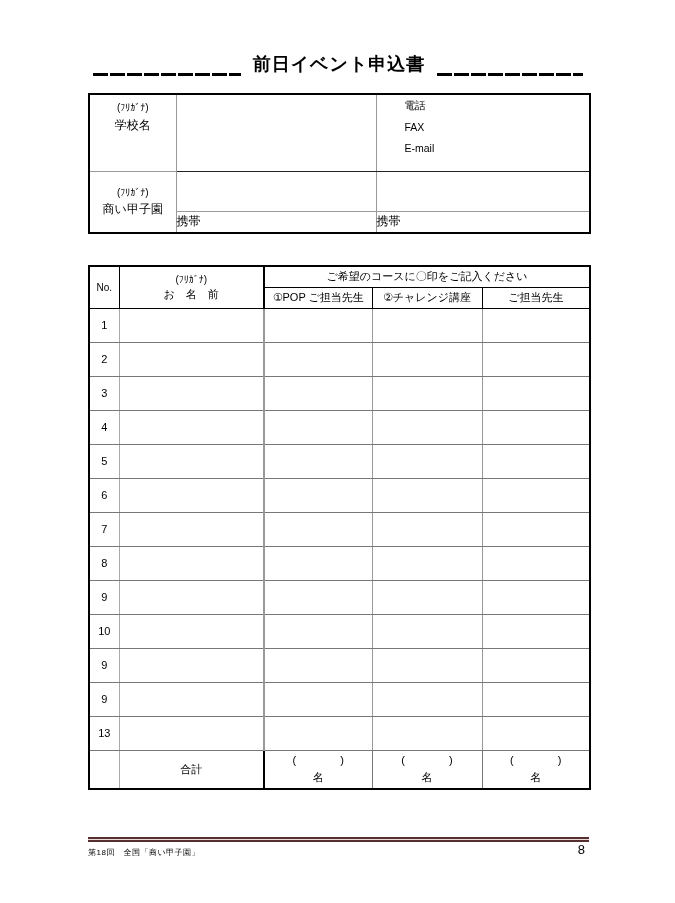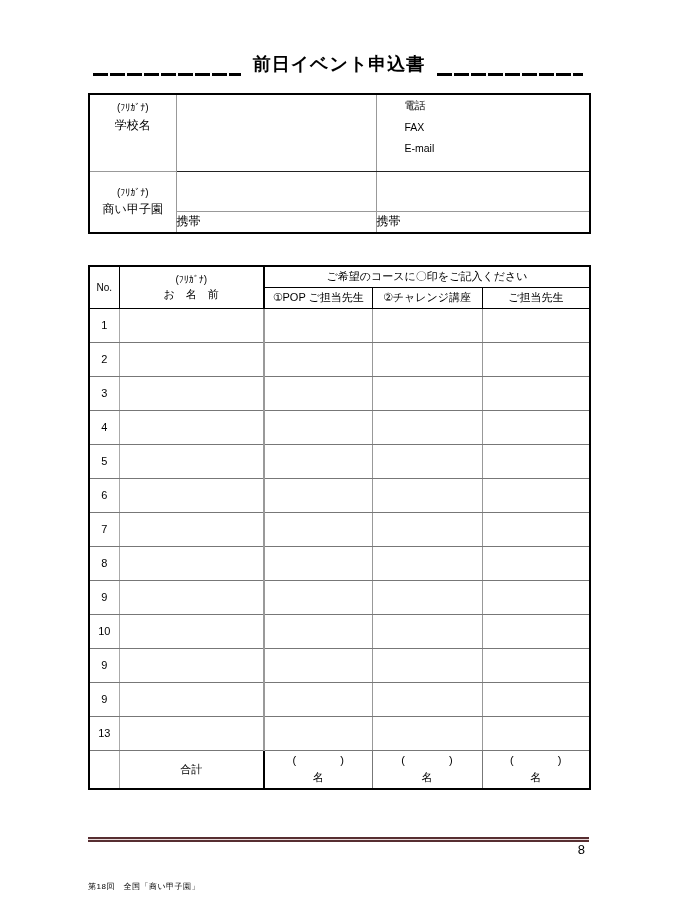--- a/index.html
+++ b/index.html
@@ -117,21 +117,20 @@
     border-top: 2px solid #572e31;
     border-bottom: 2px solid #572e31;
     background: #e9dcdc;
     box-sizing: content-box;
   }
   .footer-caption {
     position: absolute;
     left: 88px; top: 847px;
     font-size: 8px;
     letter-spacing: 0.5px;
-    margin-top: 34px;
   }
   .page-number {
     position: absolute;
     right: 90px; top: 842px;
     font-size: 13px;
   }
 </style>
 </head>
 <body>
 

